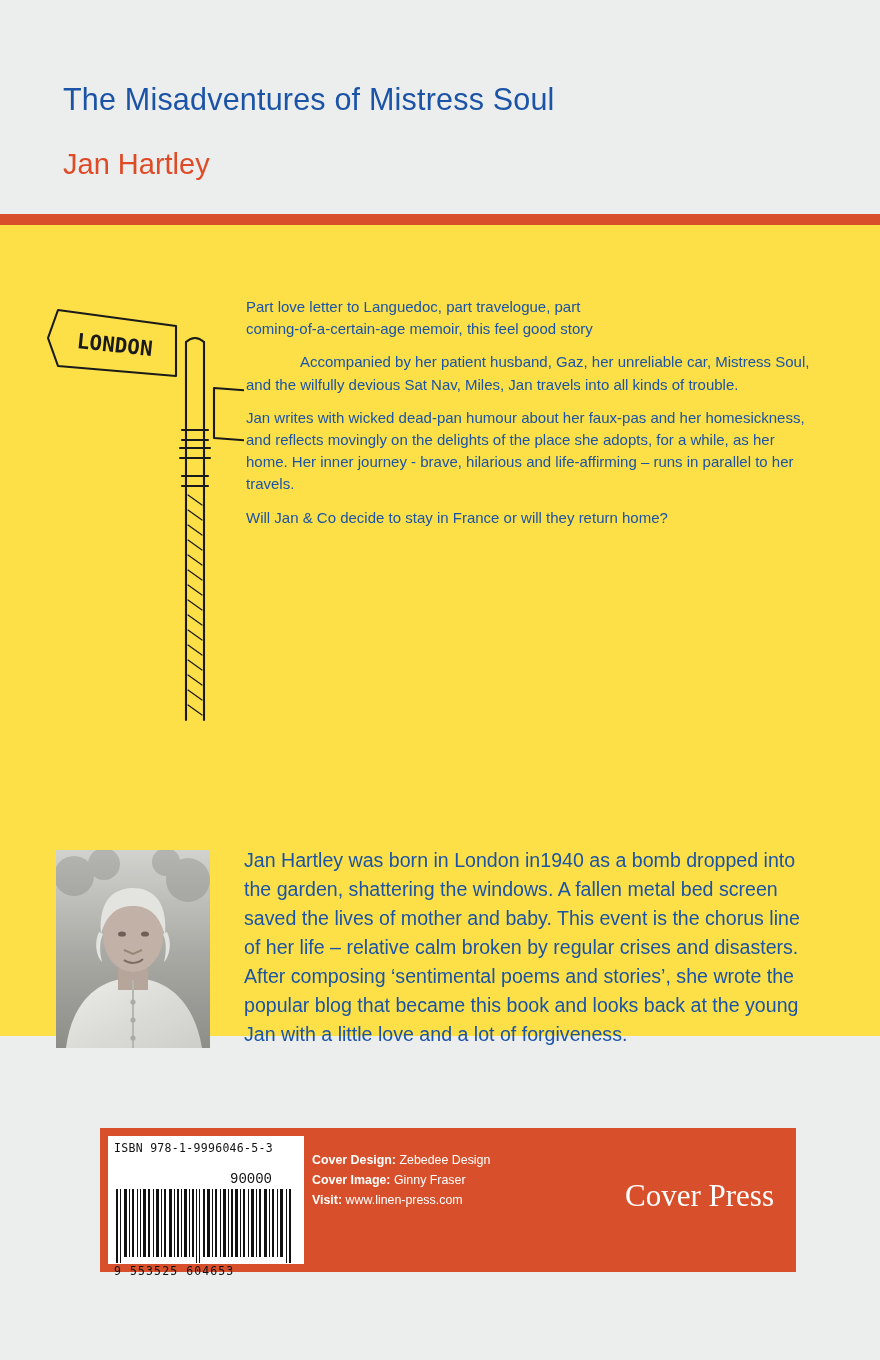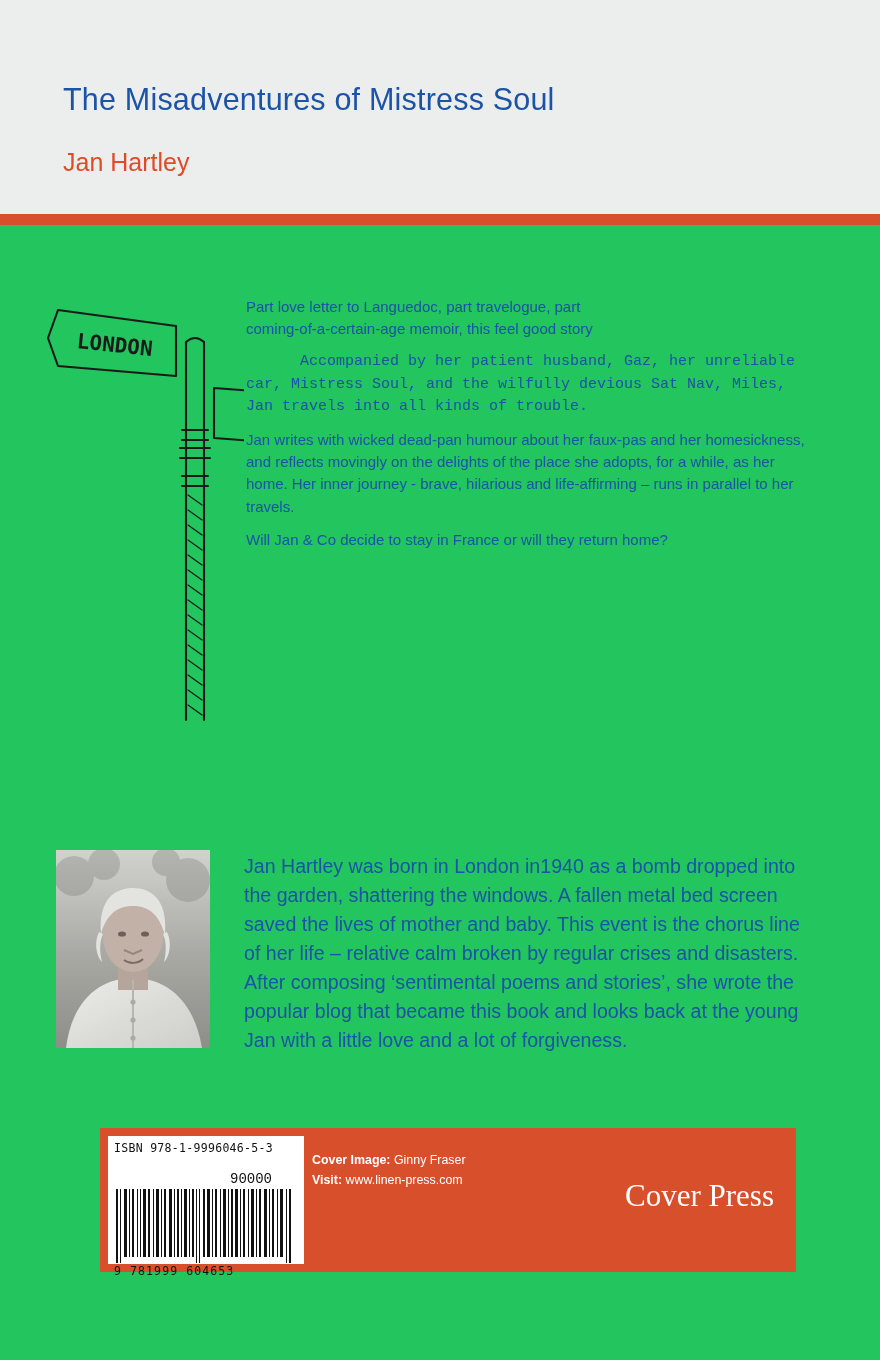--- a/index.html
+++ b/index.html
@@ -10,22 +10,22 @@
     width: 880px;
     height: 1360px;
     background: #eceded;
     font-family: "Liberation Sans", sans-serif;
     overflow: hidden;
     position: relative;
   }
   .cover {
     position: relative;
     width: 880px;
-    height: 1360px;
-    background: #22c55e;
+    height: 1036px;
+    background: #fde047;
     box-sizing: border-box;
   }
   
   .header {
     position: absolute;
     left: 0; top: 0;
     width: 880px;
     height: 214px;
     background: #eceded;
   }
@@ -35,21 +35,21 @@
     top: 82px;
     font-size: 30.5px;
     color: #1b53a6;
     letter-spacing: 0.2px;
     white-space: nowrap;
   }
   .author {
     position: absolute;
     left: 63px;
     top: 148px;
-    font-size: 25px;
+    font-size: 29px;
     color: #de4b26;
     white-space: nowrap;
   }
   .rule {
     position: absolute;
     left: 0;
     top: 214px;
     width: 880px;
     height: 11px;
     background: #d8502b;
@@ -71,21 +71,21 @@
     color: #1b53a6;
     font-size: 15px;
     line-height: 1.48;
   }
   .blurb p {
     margin: 0 0 11px 0;
   }
   .p1 { text-align: right; }
   .p1 .l1 { display: block; text-align: left; }
   .p1 .l2 { display: block; text-align: left; }
-  .p2 { text-indent: 54px; font-family: Liberation Mono, monospace; }
+  .p2 { text-indent: 54px; }
   .p-will { margin-top: 20px; }
   .p-illus { margin-top: 18px; }
 
   
   .bio-wrap {
     position: absolute;
     left: 56px;
     top: 846px;
     width: 764px;
     color: #1b53a6;
@@ -95,21 +95,21 @@
   .photo {
     float: left;
     width: 154px;
     height: 198px;
     margin: 4px 34px 4px 0;
     position: relative;
     overflow: hidden;
     background: #9b9b98;
   }
   .photo svg { display: block; }
-  .bio-text { margin: 6px; }
+  .bio-text { margin: 0; }
 
   
   .footer {
     position: absolute;
     left: 100px;
     top: 1128px;
     width: 696px;
     height: 144px;
     background: #d8502b;
   }
@@ -320,24 +320,28 @@
               <rect x="150" y="0" width="3" height="68"></rect>
             <rect x="155" y="0" width="1" height="68"></rect>
               <rect x="158" y="0" width="2" height="68"></rect>
             <rect x="163" y="0" width="1" height="68"></rect>
               <rect x="166" y="0" width="3" height="68"></rect>
             <rect x="172" y="0" width="1" height="74"></rect>
               <rect x="175" y="0" width="2" height="74"></rect>
           </g>
         </svg>
       </div>
-      <div class="ean-line">9 781999 604653</div>
+      <div class="ean-line">9 553525 604653</div>
     </div>
 
     <div class="credits">
+      <div>
+        <span class="k">Cover Design:</span>
+        <span>Zebedee Design</span>
+      </div>
       <div>
         <span class="k">Cover Image:</span>
         <span>Ginny Fraser</span>
       </div>
       <div>
         <span class="k">Visit:</span>
         <span>www.linen-press.com</span>
       </div>
     </div>
 

